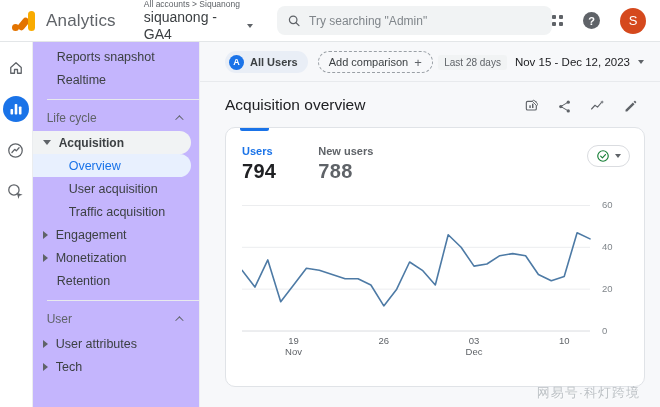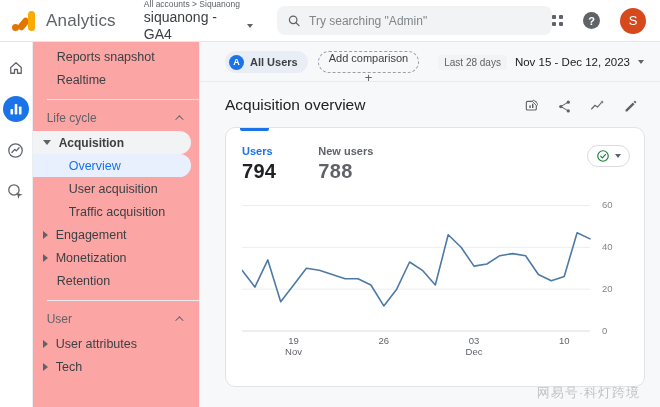--- a/index.html
+++ b/index.html
@@ -35,21 +35,21 @@
             font-size: 13px; display: flex; align-items: center; justify-content: center; }
 
   
   .body { display: flex; height: 365px; }
   .rail { width: 33px; border-right: 1px solid #ebedef; display: flex; flex-direction: column;
           align-items: center; padding-top: 13px; gap: 15px; background: #fff; }
   .rail-btn { width: 26px; height: 26px; display: flex; align-items: center; justify-content: center;
               border-radius: 50%; cursor: pointer; }
   .rail-btn.active { background: #1a73e8; }
 
-  .nav { width: 169px; background: #fca5a5; border-right: 1px solid #eceef0; padding-top: 3px;
+  .nav { width: 169px; background: #c4b5fd; border-right: 1px solid #eceef0; padding-top: 3px;
          font-size: 12.5px; color: #3c4043; }
   .nav-item { height: 23px; display: flex; align-items: center; padding-left: 24px; cursor: pointer; }
   .nav-item .caret { margin-right: 8px; margin-left: -14px; }
   .nav-item.child { padding-left: 36px; }
   .nav-item.sel { background: #e8f0fe; color: #1a73e8; border-radius: 0 14px 14px 0;
                   margin-right: 8px; }
   .nav-item.open-sect { background: #f1f3f4; border-radius: 0 14px 14px 0; margin-right: 8px;
                         font-weight: bold; font-size: 12px; }
   .nav-head { height: 23px; display: flex; align-items: center; justify-content: space-between;
               padding: 0 18px 4px 14px; color: #5f6368; font-size: 12px; cursor: pointer; }
@@ -67,21 +67,21 @@
   .main { flex: 1; background: #f7f8fa; position: relative; }
   .controls { display: flex; align-items: center; padding: 9px 16px 8px 25px;
               border-bottom: 1px solid #e8eaed; }
   .aud-chip { display: flex; align-items: center; gap: 6px; background: #e9eef6;
               height: 22px; border-radius: 11px; padding: 0 10px 0 4px; cursor: pointer; }
   .aud-badge { width: 15px; height: 15px; border-radius: 50%; background: #1a73e8; color: #fff;
                font-size: 9px; font-weight: bold; display: flex; align-items: center; justify-content: center; }
   .aud-chip .lbl { font-size: 11px; font-weight: bold; color: #3c4043; }
   .cmp-chip { margin-left: 10px; height: 22px; border: 1px dashed #9aa0a6; border-radius: 11px;
               display: flex; align-items: center; gap: 6px; padding: 0 10px; font-size: 11px;
-              color: #3c4043; cursor: pointer; background: transparent; font-family: inherit; flex-direction: column; }
+              color: #3c4043; cursor: pointer; background: transparent; font-family: inherit; }
   .cmp-chip .plus { font-size: 13px; color: #5f6368; }
   .datebar { margin-left: auto; display: flex; align-items: center; gap: 8px; cursor: pointer; }
   .date-preset { font-size: 10px; color: #5f6368; background: #f1f3f4; padding: 2px 6px; border-radius: 3px; }
   .date-range { font-size: 11.5px; color: #202124; }
 
   .title-row { display: flex; align-items: flex-end; padding: 14px 22px 13px 25px; }
   .page-title { font-size: 15.5px; font-weight: normal; color: #202124; }
   .title-actions { margin-left: auto; display: flex; align-items: center; gap: 17px; }
   .title-actions svg { cursor: pointer; }
 

